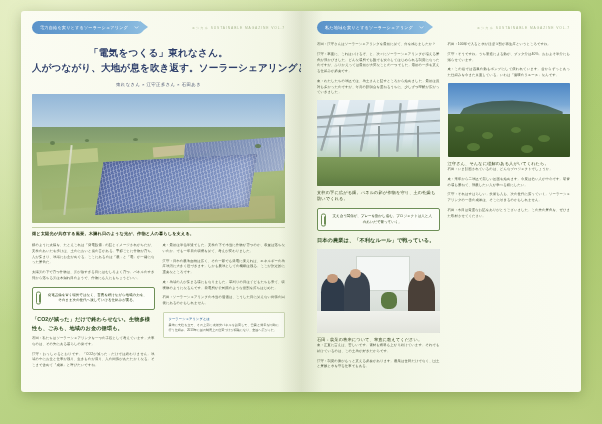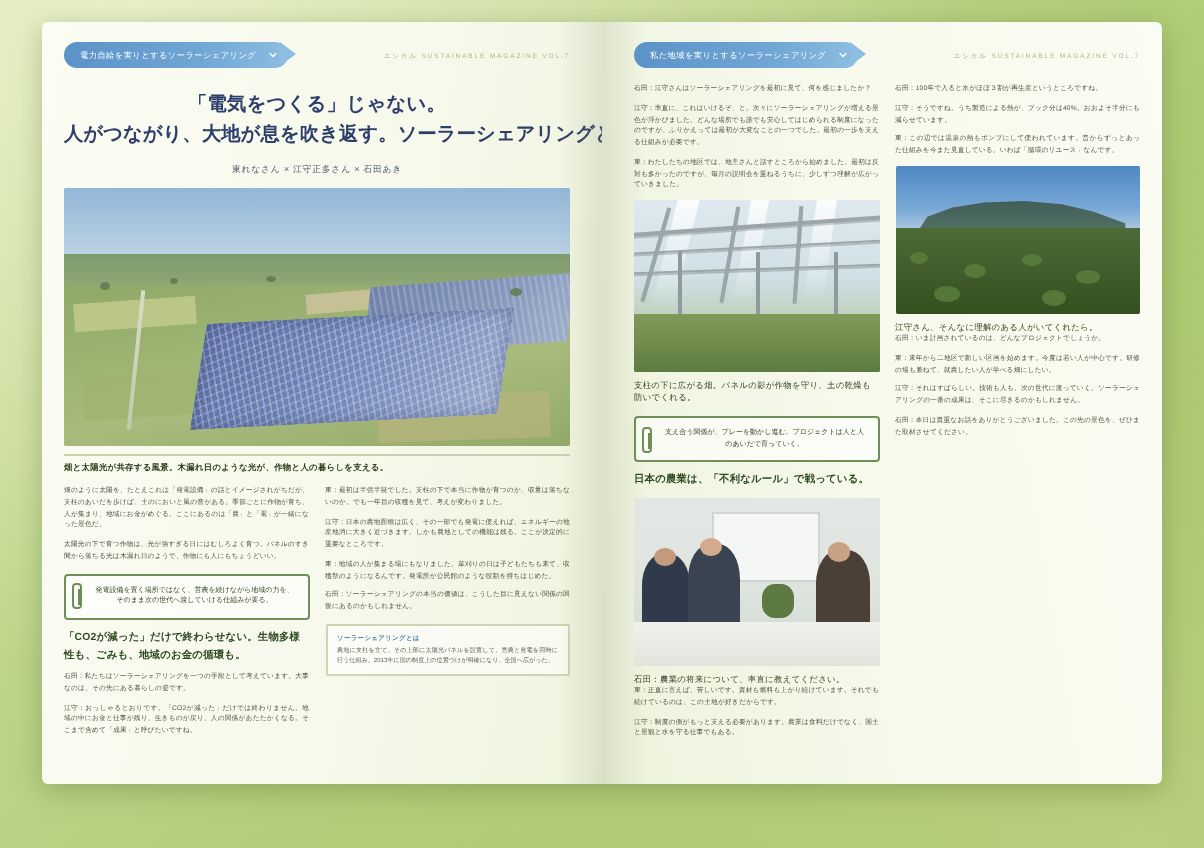--- a/index.html
+++ b/index.html
@@ -162,21 +162,21 @@
           <span class="pill-chevron">
             <svg viewBox="0 0 10 10" width="5" height="5">
                 <path d="M2 3.5 L5 6.5 L8 3.5" stroke="#ffffff" stroke-width="1.3" fill="none" stroke-linecap="round"></path>
               </svg>
           </span>
         </div>
         <div class="mag-line">エシカル SUSTAINABLE MAGAZINE VOL.7</div>
       </div>
 
       <div class="hero-title">
-        <span class="l1">「電気をつくる」じゃない。</span>
+        <span class="l1">「電気をつくる」東れなさん。</span>
         <span class="l2">人がつながり、大地が息を吹き返す。ソーラーシェアリングという希望</span>
       </div>
       <div class="hero-byline">東れなさん × 江守正多さん × 石田あき</div>
 
       <div class="photo photo-main">
         <div class="ph-sky"></div>
         <div class="ph-far"></div>
         <div class="ph-ground"></div>
         <div class="ph-field" style="left:2%;top:44%;width:24%;height:11%;transform:rotate(-4deg);background:rgba(196,205,142,.8)"></div>
         <div class="ph-field" style="left:48%;top:40%;width:22%;height:8%;transform:rotate(-5deg);background:rgba(212,198,162,.75)"></div>

